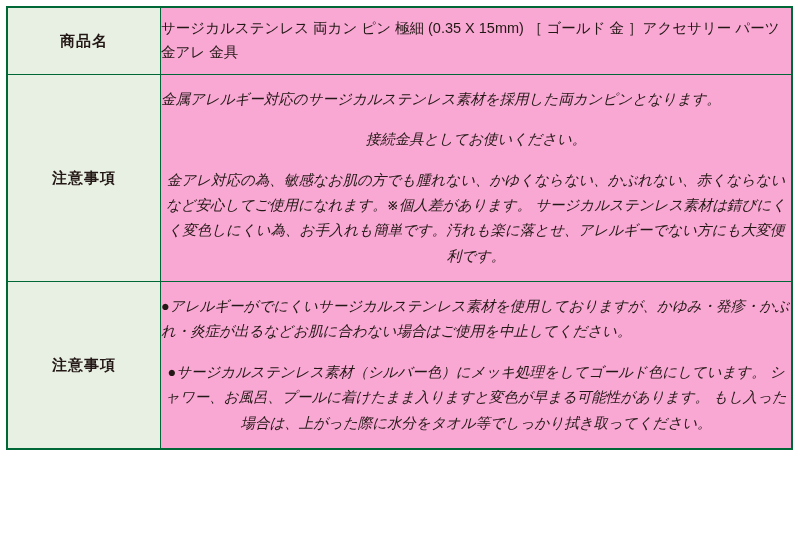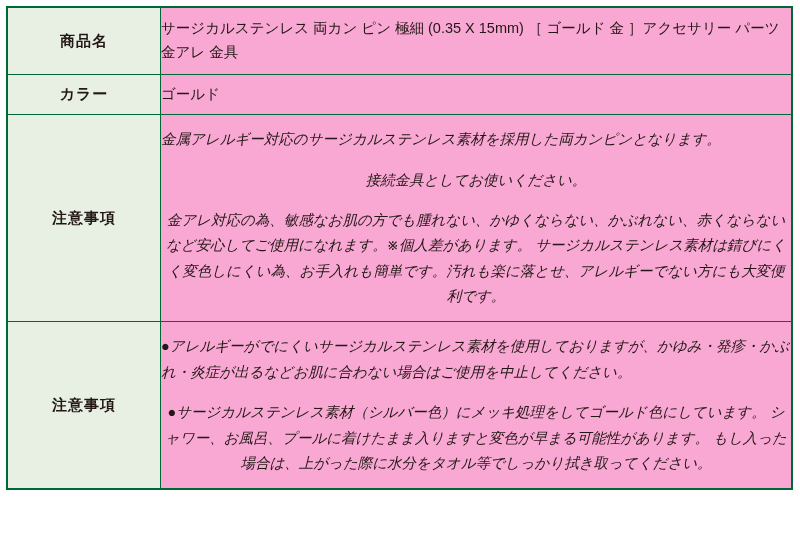--- a/index.html
+++ b/index.html
@@ -84,26 +84,20 @@
 
       <tr class="row-name">
         <td class="label">商品名</td>
         <td class="value">
           <p class="p">サージカルステンレス 両カン ピン 極細 (0.35 X 15mm) ［ ゴールド 金 ］アクセサリー パーツ 金アレ 金具</p>
         </td>
       </tr>
 
 
 
-      <tr class="row-color">
-        <td class="label">カラー</td>
-        <td class="value">
-          <p class="p">ゴールド</p>
-        </td>
-      </tr>
 
       <tr class="row-desc">
         <td class="label">注意事項</td>
         <td class="value">
           <p class="p">金属アレルギー対応のサージカルステンレス素材を採用した両カンピンとなります。</p>
           <p class="p">接続金具としてお使いください。</p>
           <p class="p">金アレ対応の為、敏感なお肌の方でも腫れない、かゆくならない、かぶれない、赤くならないなど安心してご使用になれます。※個人差があります。 サージカルステンレス素材は錆びにくく変色しにくい為、お手入れも簡単です。汚れも楽に落とせ、アレルギーでない方にも大変便利です。</p>
         </td>
       </tr>
 

